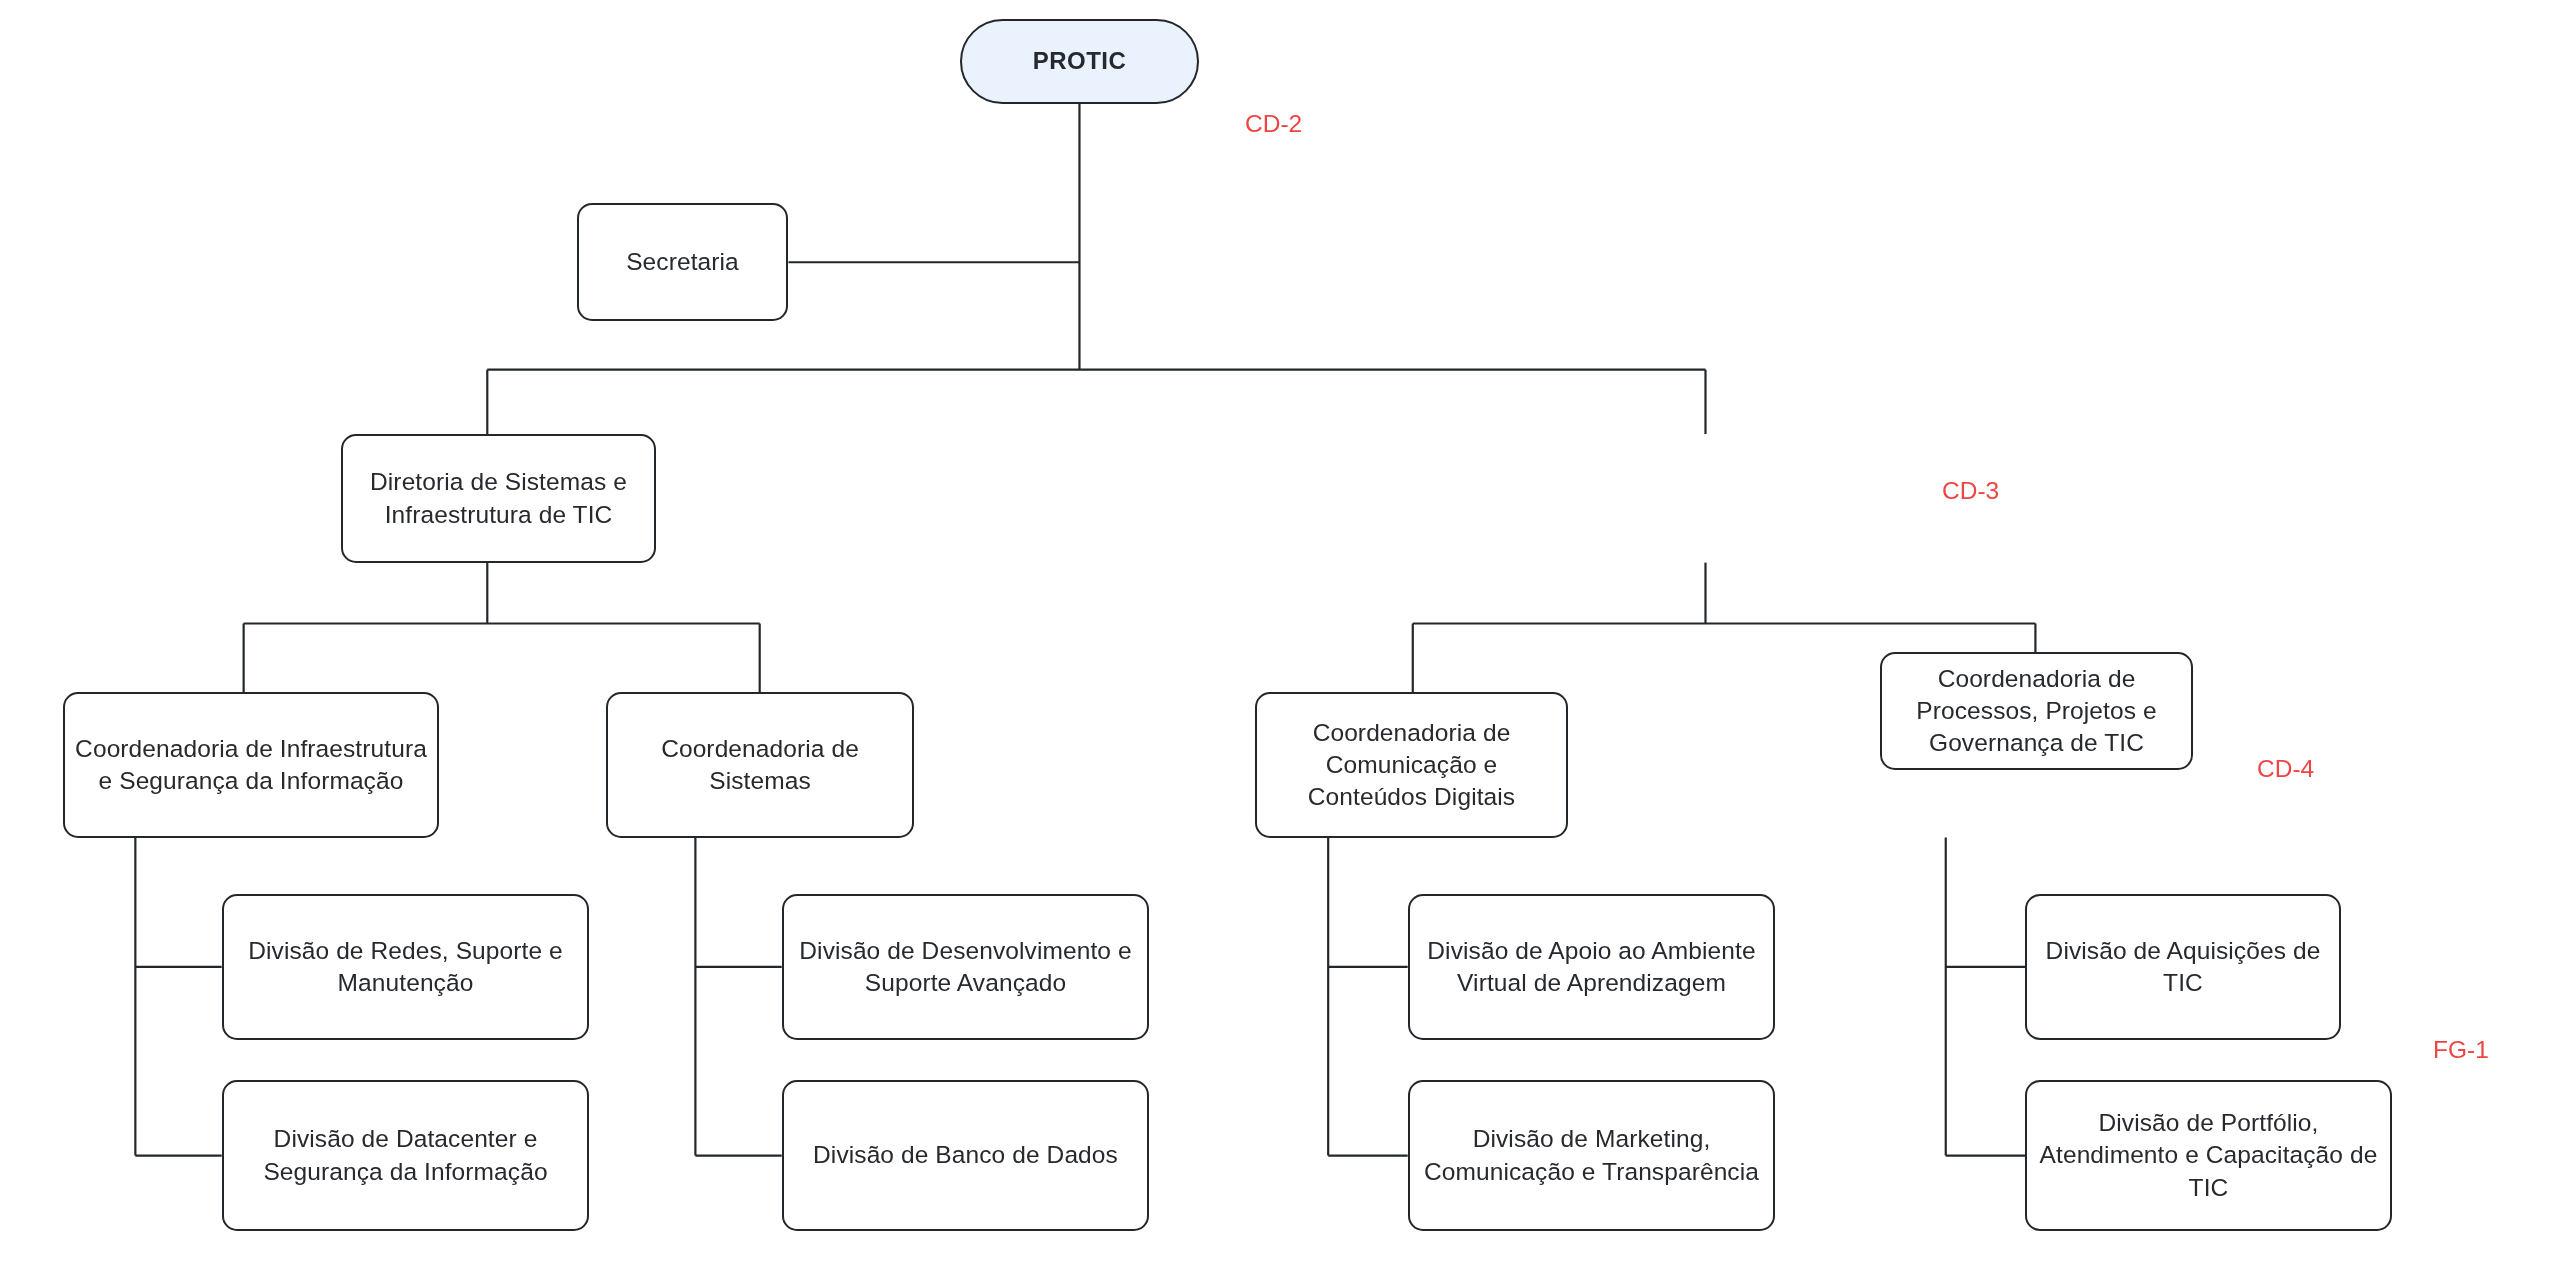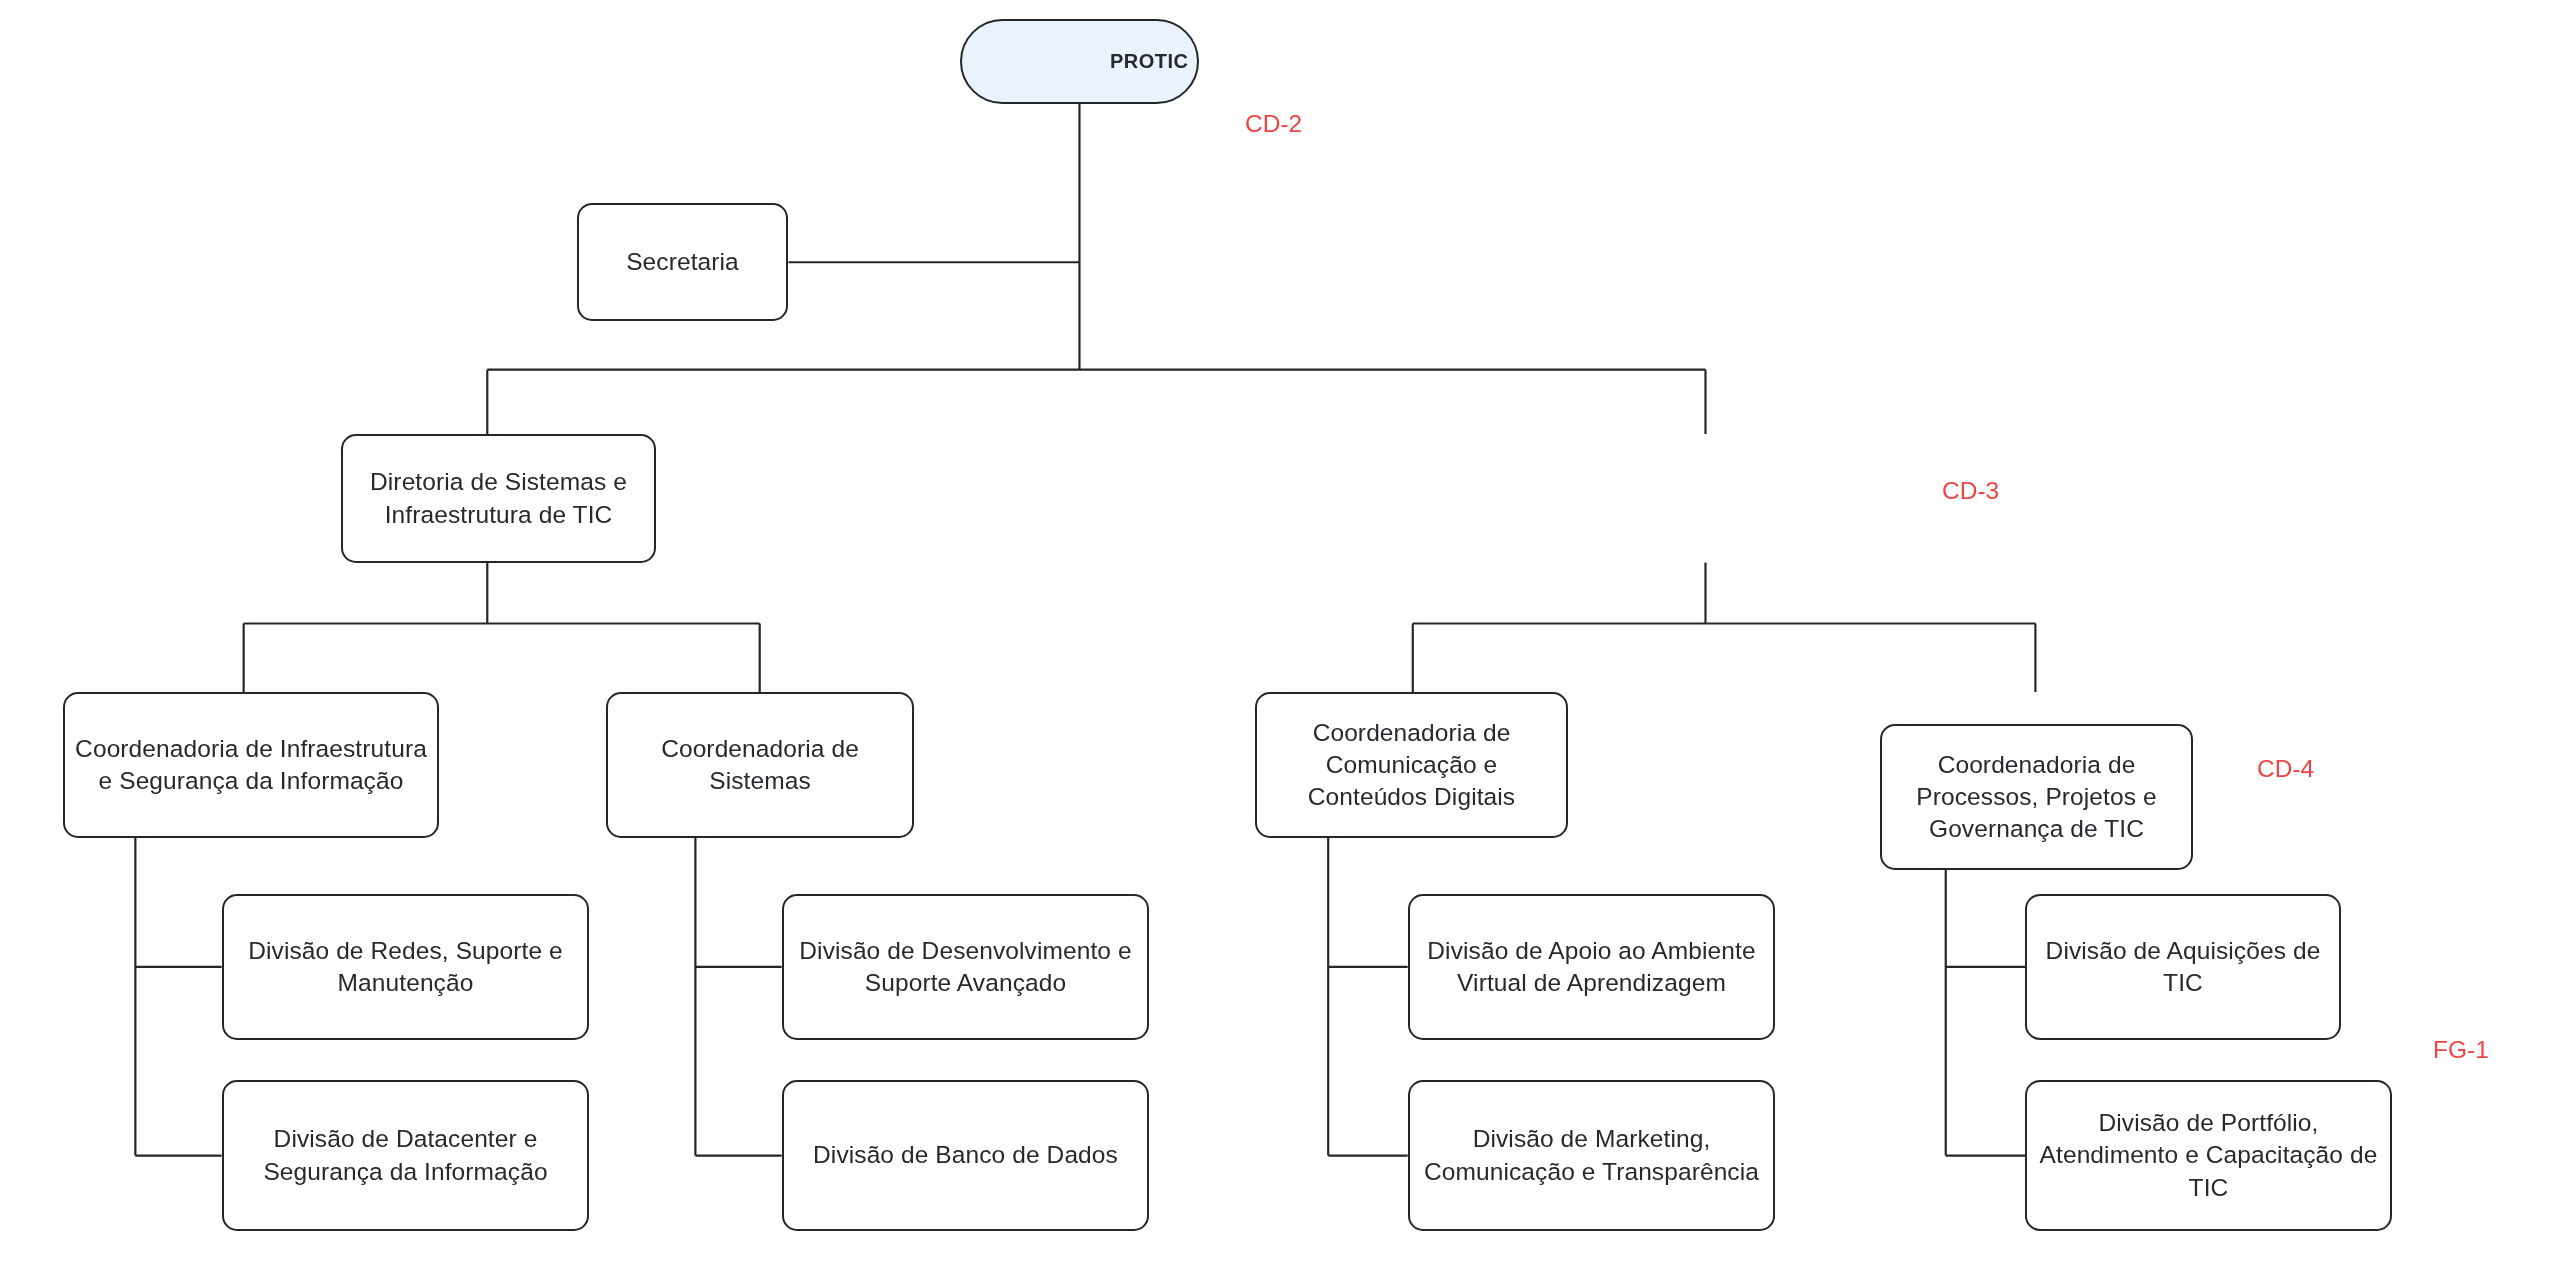--- a/index.html
+++ b/index.html
@@ -41,22 +41,21 @@
     line-height: 1.32;
     letter-spacing: 0.1px;
     padding: 3.4px 8.5px;
     z-index: 3;
   }
   .node.root {
     background: #e9f2fd;
     border-radius: 76px;
     font-weight: bold;
     letter-spacing: 0.5px;
-    font-size: 20px;
-    text-align: right;
+    font-size: 24px;
   }
   .node .label {
     display: block;
     width: 100%;
   }
   .side-label {
     position: absolute;
     color: #ef4444;
     font-size: 24.5px;
     line-height: 1.3;
@@ -127,21 +126,21 @@
   </div>
 
   <div class="node" style="left:606px; top:692px; width:308px; height:146px;">
     <span class="label">Coordenadoria de Sistemas</span>
   </div>
 
   <div class="node" style="left:1255px; top:692px; width:313px; height:146px;">
     <span class="label">Coordenadoria de Comunicação e Conteúdos Digitais</span>
   </div>
 
-  <div class="node" style="left:1880px; top:724px; width:313px; height:146px;">
+  <div class="node" style="left:1880px; top:652px; width:313px; height:118px;">
     <span class="label">Coordenadoria de Processos, Projetos e Governança de TIC</span>
   </div>
 
   <div class="node" style="left:222px; top:894px; width:367px; height:146px;">
     <span class="label">Divisão de Redes, Suporte e Manutenção</span>
   </div>
 
   <div class="node" style="left:222px; top:1080px; width:367px; height:151px;">
     <span class="label">Divisão de Datacenter e Segurança da Informação</span>
   </div>

